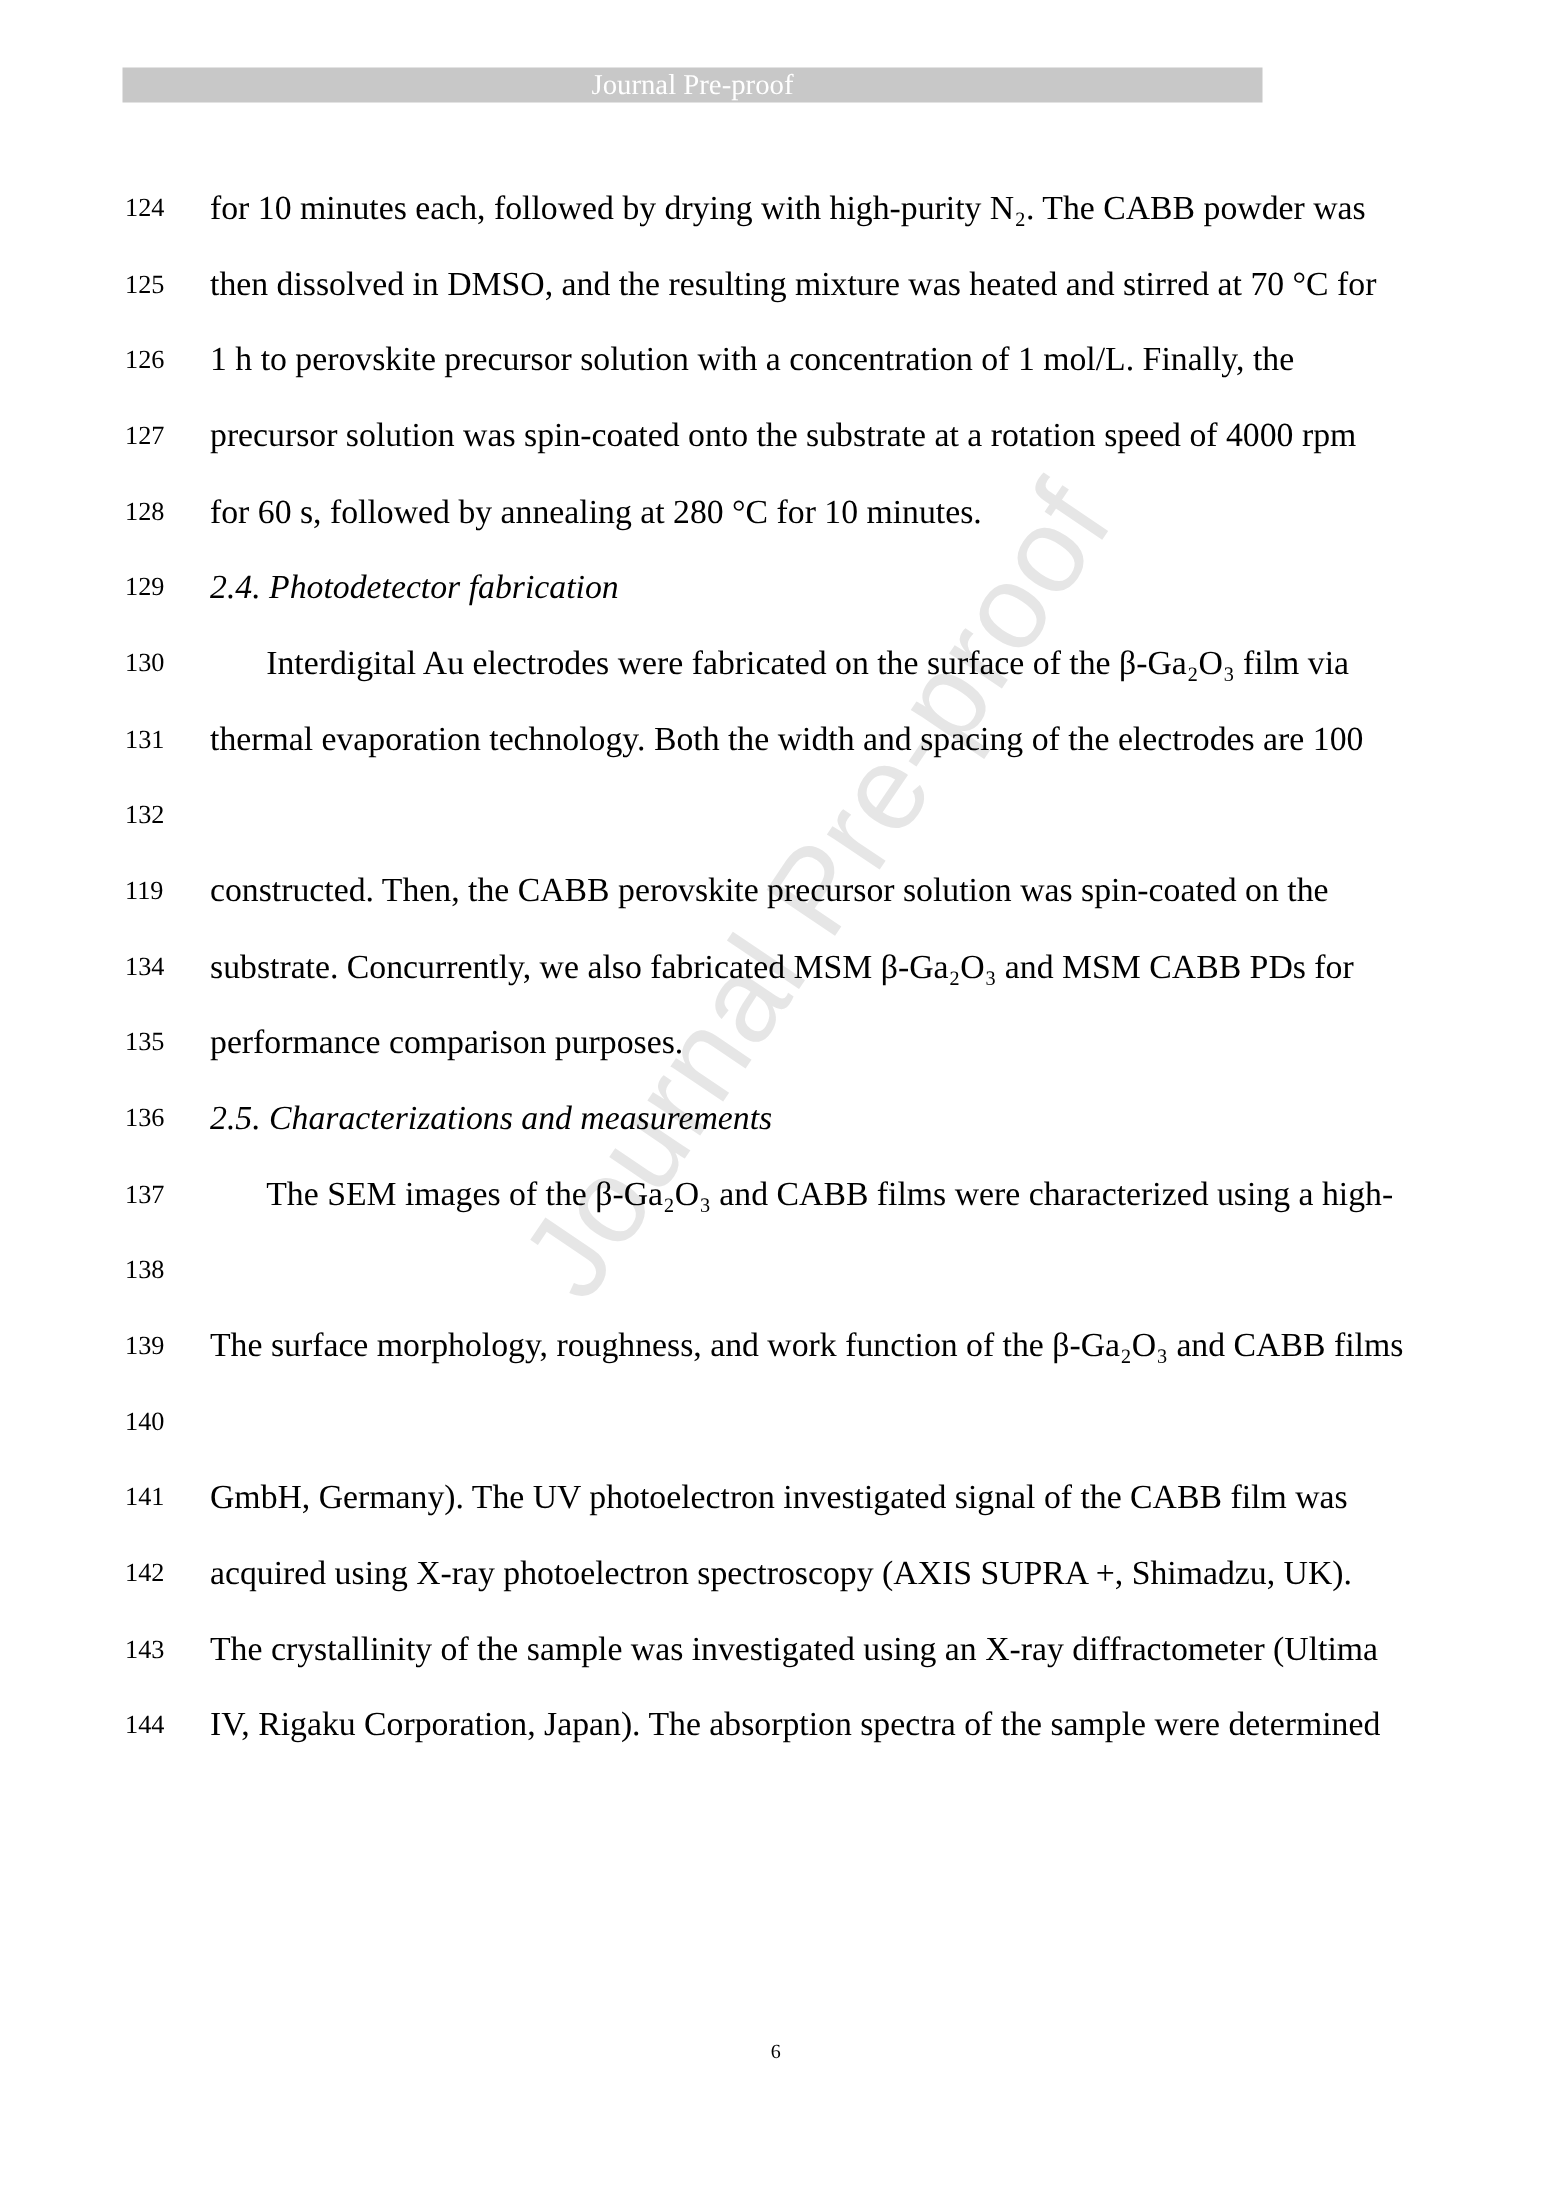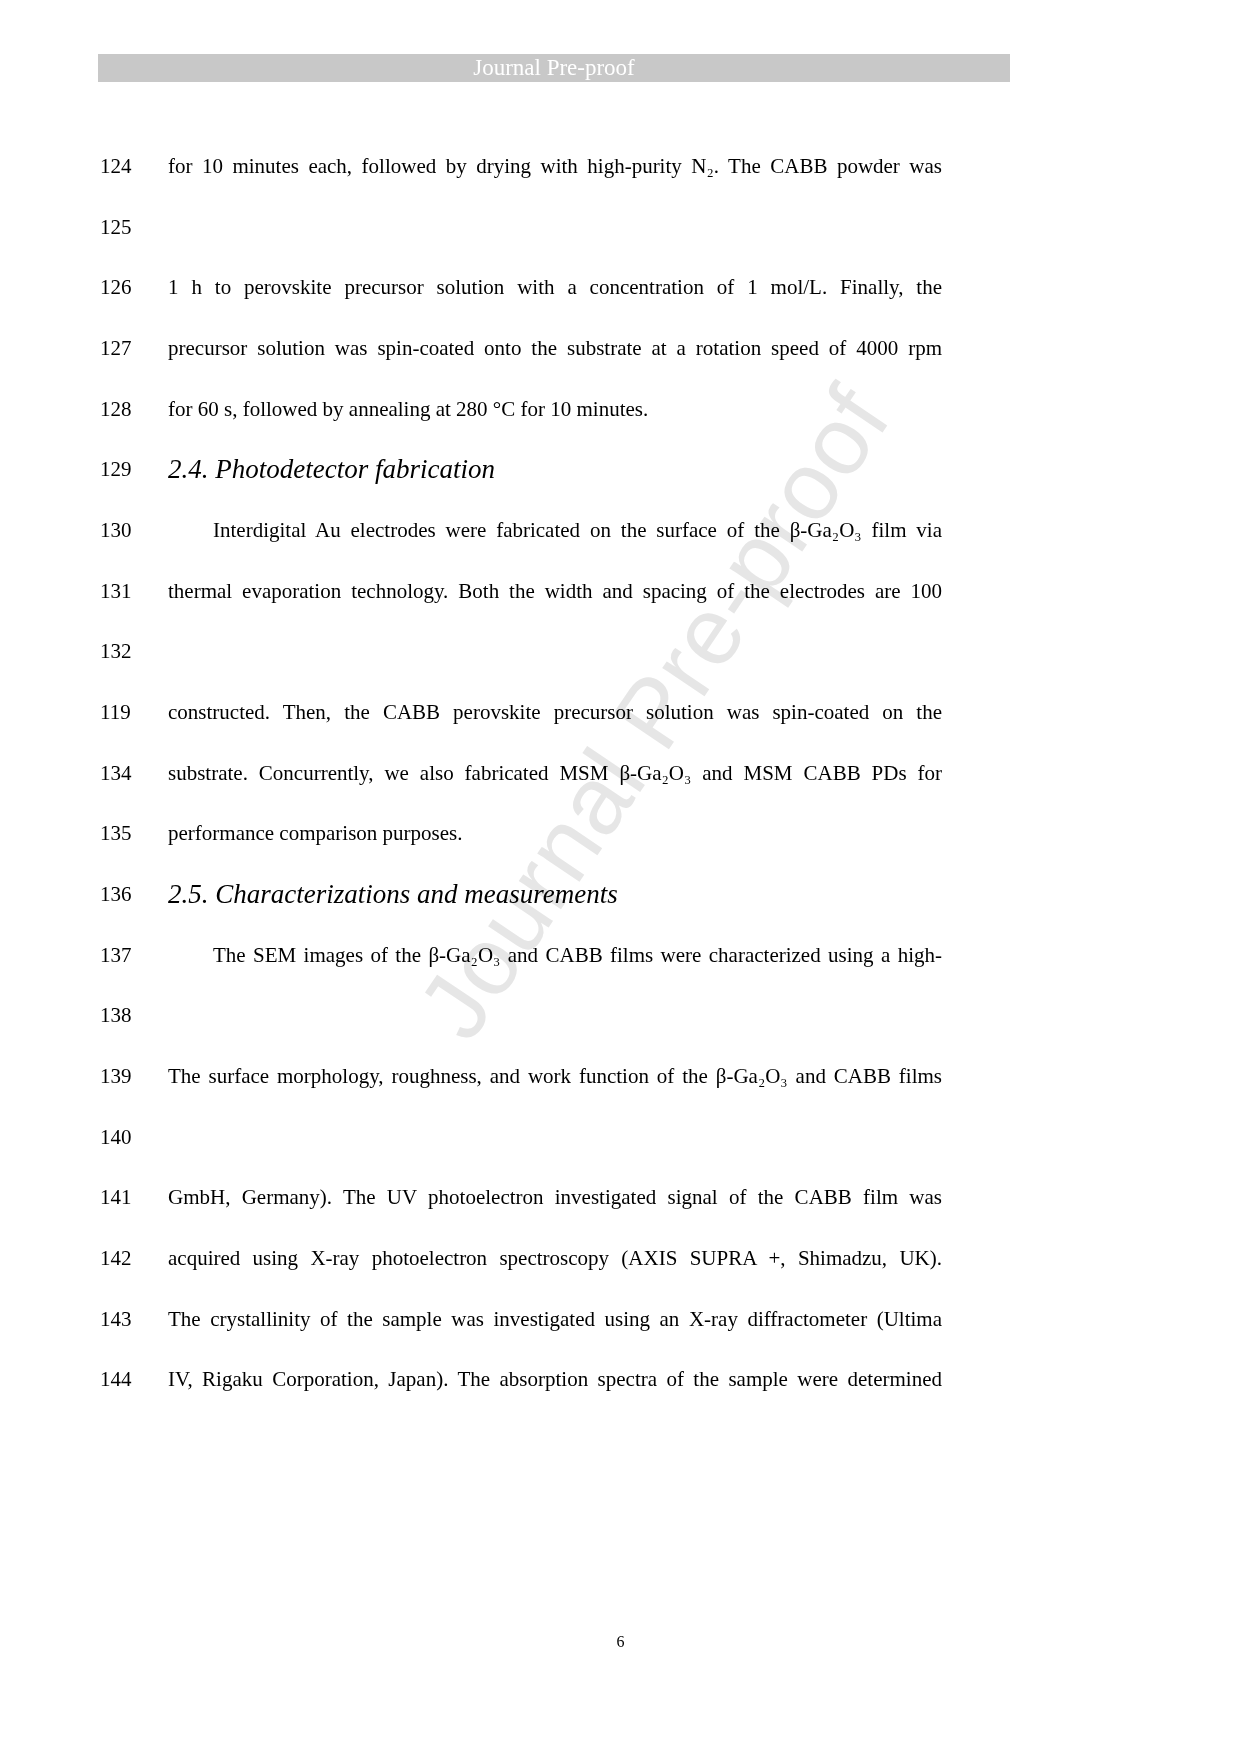--- a/index.html
+++ b/index.html
@@ -8,21 +8,21 @@
   .header-bar { position: absolute; left: 98px; top: 54px; width: 912px; height: 28px;
                 background: #c8c8c8; }
   .header-title { position: absolute; left: 0; right: 0; top: 1px; text-align: center;
                   color: #ffffff; font-size: 23px; line-height: 26px; }
   .watermark { position: absolute; left: 305px; top: 715px; width: 620px; text-align: center;
                font-family: "Liberation Sans", "DejaVu Sans", sans-serif; font-size: 96px;
                color: #e6e6e6; transform: rotate(-56deg); transform-origin: center center;
                white-space: nowrap; z-index: 0; pointer-events: none; letter-spacing: 1px; }
   .line { position: absolute; left: 0; height: 30px; width: 1241px; z-index: 1; }
   .lnum { position: absolute; left: 100px; width: 50px; font-size: 21px; line-height: 30px; }
-  .ltext { position: absolute; left: 168px; width: 774px; font-size: 21px; line-height: 30px;
+  .ltext { position: absolute; left: 168px; width: 774px; font-size: 27px; line-height: 30px;
            white-space: nowrap; text-align: justify; text-align-last: justify; }
   .ltext.last { text-align-last: left; }
   .ltext.indent { padding-left: 45px; width: 729px; }
   .ltext.heading { font-style: italic; font-size: 27px; text-align-last: left; }
   .page-num { position: absolute; left: 0; right: 0; top: 1633px; text-align: center; font-size: 16px; z-index: 1; }
 </style>
 </head>
 <body>
 
 <div class="header-bar">
@@ -31,20 +31,21 @@
 
 <div class="watermark">Journal Pre-proof</div>
 
 <div>
   <div class="line" style="top:151px">
       <span class="lnum">124</span>
       <span class="ltext">for 10 minutes each, followed by drying with high-purity N₂. The CABB powder was</span>
     </div>
   <div class="line" style="top:212px">
       <span class="lnum">125</span>
+      <span class="ltext">then dissolved in DMSO, and the resulting mixture was heated and stirred at 70 °C for</span>
     </div>
   <div class="line" style="top:272px">
       <span class="lnum">126</span>
       <span class="ltext">1 h to perovskite precursor solution with a concentration of 1 mol/L. Finally, the</span>
     </div>
   <div class="line" style="top:333px">
       <span class="lnum">127</span>
       <span class="ltext">precursor solution was spin-coated onto the substrate at a rotation speed of 4000 rpm</span>
     </div>
   <div class="line" style="top:394px">

